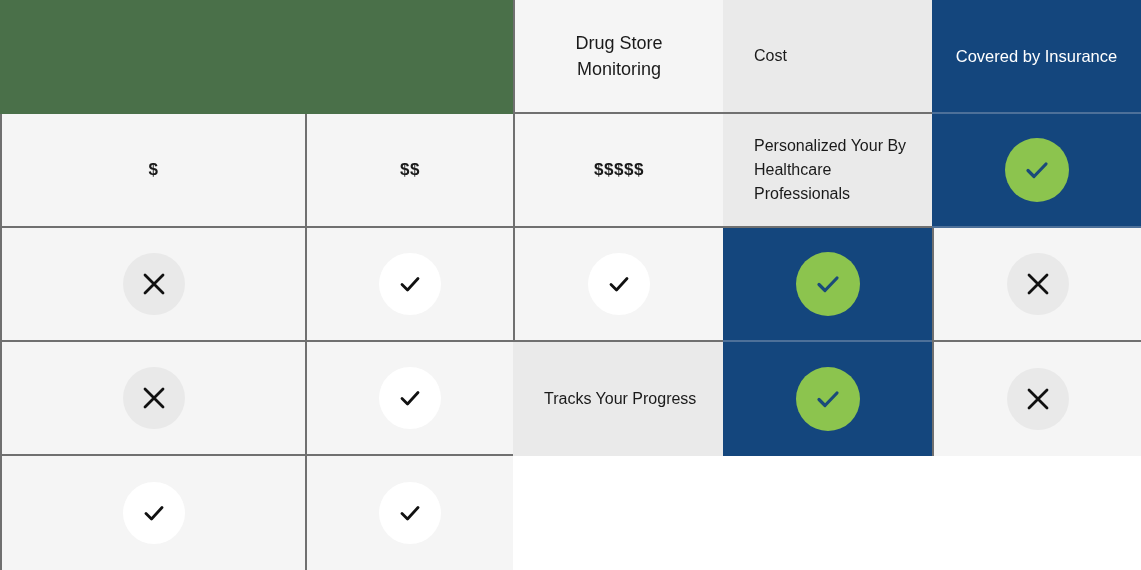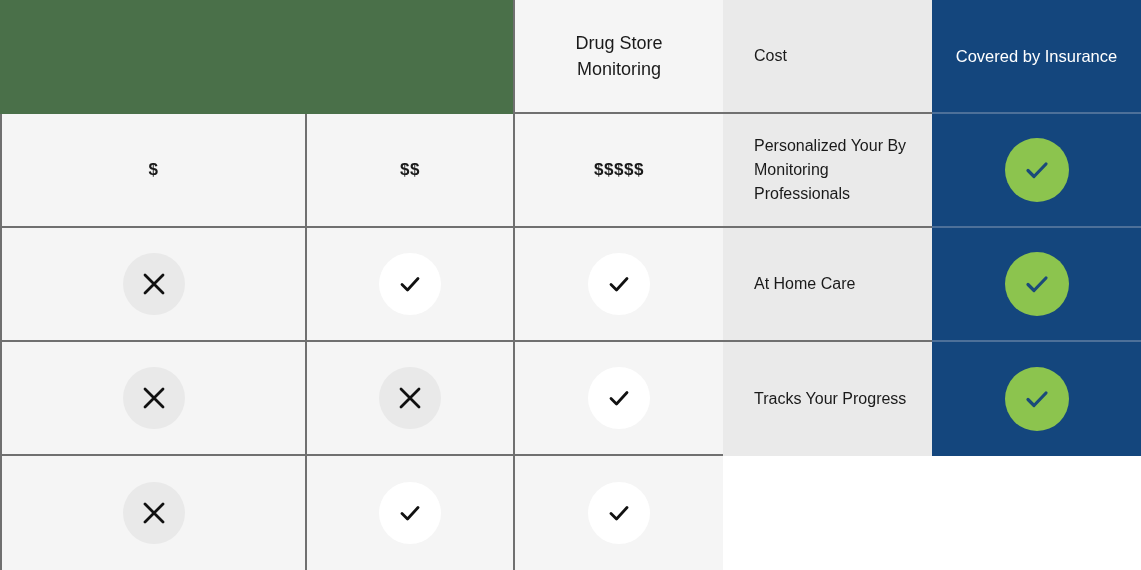--- a/index.html
+++ b/index.html
@@ -122,21 +122,21 @@
   <div class="cell data-cell">
     <span class="money">$$</span>
   </div>
   <div class="cell data-cell">
     <span class="money">$$$$$</span>
   </div>
 
   <div class="cell label-cell">
     <span>
       <span>Personalized Your By</span><br>
-      <span>Monitoring Professionals</span>
+      <span>Healthcare Professionals</span>
     </span>
   </div>
   <div class="cell blue-cell">
     <span class="badge green">
       <svg width="34" height="34" viewBox="0 0 34 34">
           <path d="M8 17.5 L14 23.5 L26 11" fill="none" stroke="#1a4a7a" stroke-width="3.2" stroke-linecap="round" stroke-linejoin="round"></path>
         </svg>
     </span>
   </div>
   <div class="cell data-cell">
@@ -154,23 +154,20 @@
     </span>
   </div>
   <div class="cell data-cell">
     <span class="badge whitey">
       <svg width="30" height="30" viewBox="0 0 30 30">
           <path d="M7 15.5 L12.5 21 L23 9.5" fill="none" stroke="#111111" stroke-width="2.8" stroke-linecap="round" stroke-linejoin="round"></path>
         </svg>
     </span>
   </div>
 
-  <div class="cell label-cell">
-    <span>At Home Care</span>
-  </div>
   <div class="cell blue-cell">
     <span class="badge green">
       <svg width="34" height="34" viewBox="0 0 34 34">
           <path d="M8 17.5 L14 23.5 L26 11" fill="none" stroke="#1a4a7a" stroke-width="3.2" stroke-linecap="round" stroke-linejoin="round"></path>
         </svg>
     </span>
   </div>
   <div class="cell data-cell">
     <span class="badge grayx">
       <svg width="28" height="28" viewBox="0 0 28 28">

